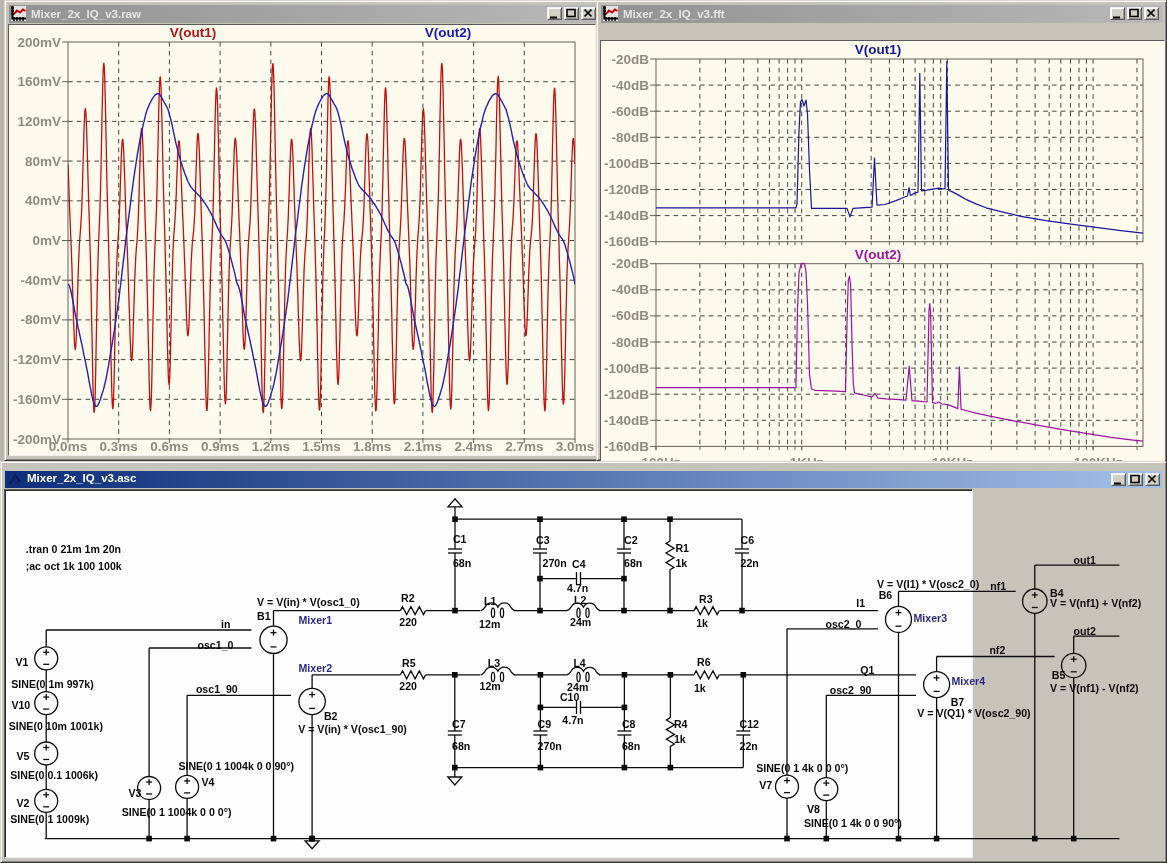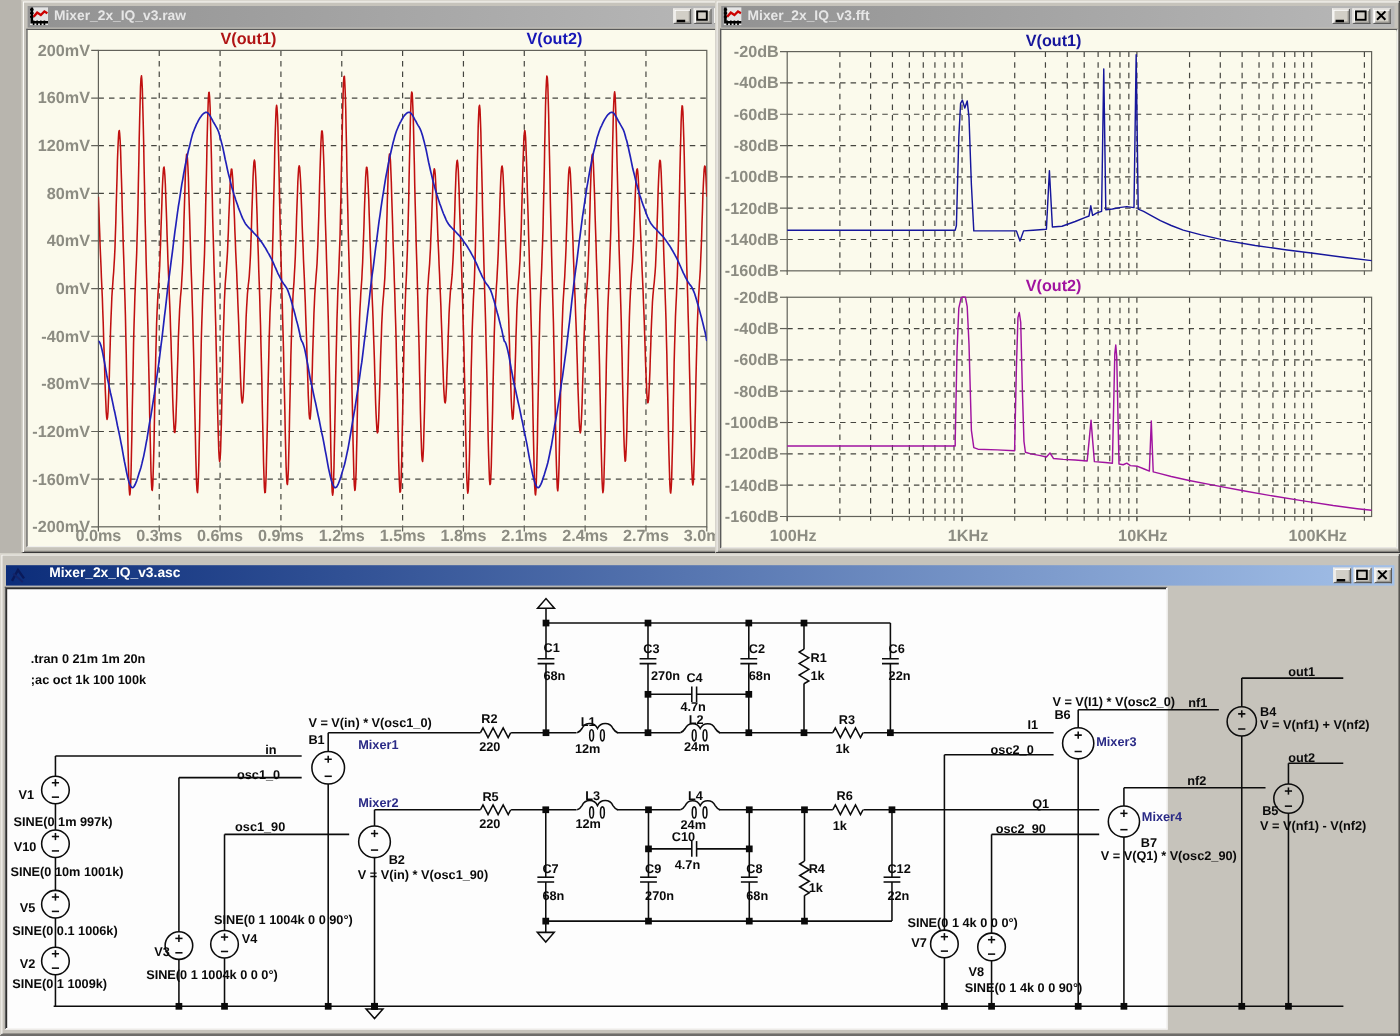--- a/index.html
+++ b/index.html
@@ -10,21 +10,21 @@
 .wb{position:absolute;top:2px;width:15px;height:13px;background:#d2cfc7;border:1px solid;border-color:#f2f1ee #5a5a5a #5a5a5a #f2f1ee;box-shadow:inset 1px 1px 0 #fff,inset -1px -1px 0 #9a9892}
 .wb svg{position:absolute;left:-1px;top:-1px}
 .client{position:absolute;border:1px solid;border-color:#5a5a5a #f0efec #f0efec #5a5a5a;box-shadow:inset 1px 1px 0 #2e2e2e}
 .gd{stroke:#45453f;stroke-width:1;stroke-dasharray:4.6 4.2}
 .al{font-size:13.5px;font-weight:bold;fill:#8c8c82}
 .tt{font-size:13.5px;font-weight:bold}
 .st{font-size:10.6px;font-weight:bold;fill:#0a0a0a;stroke:none}
 .stb{font-size:10.6px;font-weight:bold;fill:#2a2a86;stroke:none}
 text{font-family:"Liberation Sans",sans-serif}
 </style></head><body>
-<div class="win" style="left:18px;top:0;width:600px;height:461px">
+<div class="win" style="left:4px;top:0;width:600px;height:461px">
 <div class="tb tbi" style="height:18px">
       <svg width="15" height="15" style="position:absolute;left:2px;top:1px">
         <rect x="0" y="0" width="15" height="15" fill="#e4e4e4"></rect>
         <path d="M1.5 0 L1.5 12.5 L15 12.5" stroke="#000" stroke-width="2.2" fill="none"></path>
         <path d="M0 2 H3 M0 5 H3 M0 8 H3 M3 11 V15 M6 11 V15 M9 11 V15 M12 11 V15" stroke="#000" stroke-width="1.4" fill="none"></path>
         <path d="M3 8 L6 4.5 L9 6.5 L12 3.5 L14.5 5" stroke="#cc0000" stroke-width="2" fill="none"></path>
       </svg>
       <span class="tbt" style="color:#e6e6e6">Mixer_2x_IQ_v3.raw</span>
       <span class="wb" style="right:37px">
         <svg width="15" height="13">
@@ -140,21 +140,21 @@
         <svg width="15" height="13">
           <rect x="3" y="2.5" width="8" height="7" fill="none" stroke="#000" stroke-width="1.6"></rect>
         </svg>
       </span>
       <span class="wb" style="right:3px">
         <svg width="15" height="13">
           <path d="M3.5 2.5 L10.5 9.5 M10.5 2.5 L3.5 9.5" stroke="#000" stroke-width="1.7"></path>
         </svg>
       </span>
     </div>
-<div class="client" style="left:3px;top:23px;width:565px;height:433px">
+<div class="client" style="left:3px;top:39px;width:565px;height:433px">
 <svg width="563" height="431" viewBox="600 24 563 431" style="display:block">
         <rect x="600" y="24" width="563" height="431" fill="#fbfaec"></rect>
         <g>
           <line x1="698.9" y1="42" x2="698.9" y2="224.7" class="gd"></line>
           <line x1="724.5" y1="42" x2="724.5" y2="224.7" class="gd"></line>
           <line x1="742.7" y1="42" x2="742.7" y2="224.7" class="gd"></line>
           <line x1="756.8" y1="42" x2="756.8" y2="224.7" class="gd"></line>
           <line x1="768.4" y1="42" x2="768.4" y2="224.7" class="gd"></line>
           <line x1="778.1" y1="42" x2="778.1" y2="224.7" class="gd"></line>
           <line x1="786.6" y1="42" x2="786.6" y2="224.7" class="gd"></line>
@@ -326,21 +326,21 @@
         <polyline points="655,370.7 795,370.7 795,366.8 796.5,292.4 798,255.8 800,247.1 801.5,246.4 803.5,246.7 805,254.5 806.5,285.8 808.5,357.6 810.5,372 814,373.3 830,373.9 844.5,374.6 846,305.4 847.3,263.7 848.4,259.4 849.6,267.6 851,325 852.3,366.8 853.5,375.9 858,377.2 865,378.5 871,379.8 874,376.5 877,381.1 885,381.8 895,382.4 905,383.1 906.8,364.1 908.2,349.1 909.6,366.8 911,383.7 920,384.4 926,385 928,293.7 928.8,286.5 929.6,296.3 931.5,385.7 935,386.3 938,385 941,387 947,387.6 952,389.6 956.8,391.6 958.4,349.8 960,392.2 965,393.5 975,396.1 990,399.4 1010,403.3 1035,407.9 1060,412.4 1085,416.4 1110,420.3 1130,422.9 1142,424.2" fill="none" stroke="#a013a0" stroke-width="1.2" stroke-linejoin="round"></polyline>
       </svg>
 </div>
   </div>
 <div class="win" style="left:0;top:461px;width:1167px;height:402px">
 <div style="position:absolute;left:4px;right:4px;top:9px;height:17px" class="tba">
 <svg width="15" height="15" style="position:absolute;left:3px;top:1px">
         <path d="M2 12 L7 3 L12 10" stroke="#0a1a5a" stroke-width="2" fill="none"></path>
         <path d="M3 6 L11 13" stroke="#14246a" stroke-width="1.6" fill="none"></path>
       </svg>
-<span class="tbt" style="color:#fff;top:1px;left:36px">Mixer_2x_IQ_v3.asc</span>
+<span class="tbt" style="color:#fff;top:1px;left:22px">Mixer_2x_IQ_v3.asc</span>
 <span class="wb" style="right:36px;top:1.5px">
         <svg width="15" height="13">
           <path d="M3 10.5 H10" stroke="#000" stroke-width="2"></path>
         </svg>
       </span>
 <span class="wb" style="right:19px;top:1.5px;width:15px">
         <svg width="15" height="13">
           <rect x="3" y="2.5" width="8" height="7" fill="none" stroke="#000" stroke-width="1.6"></rect>
         </svg>
       </span>

